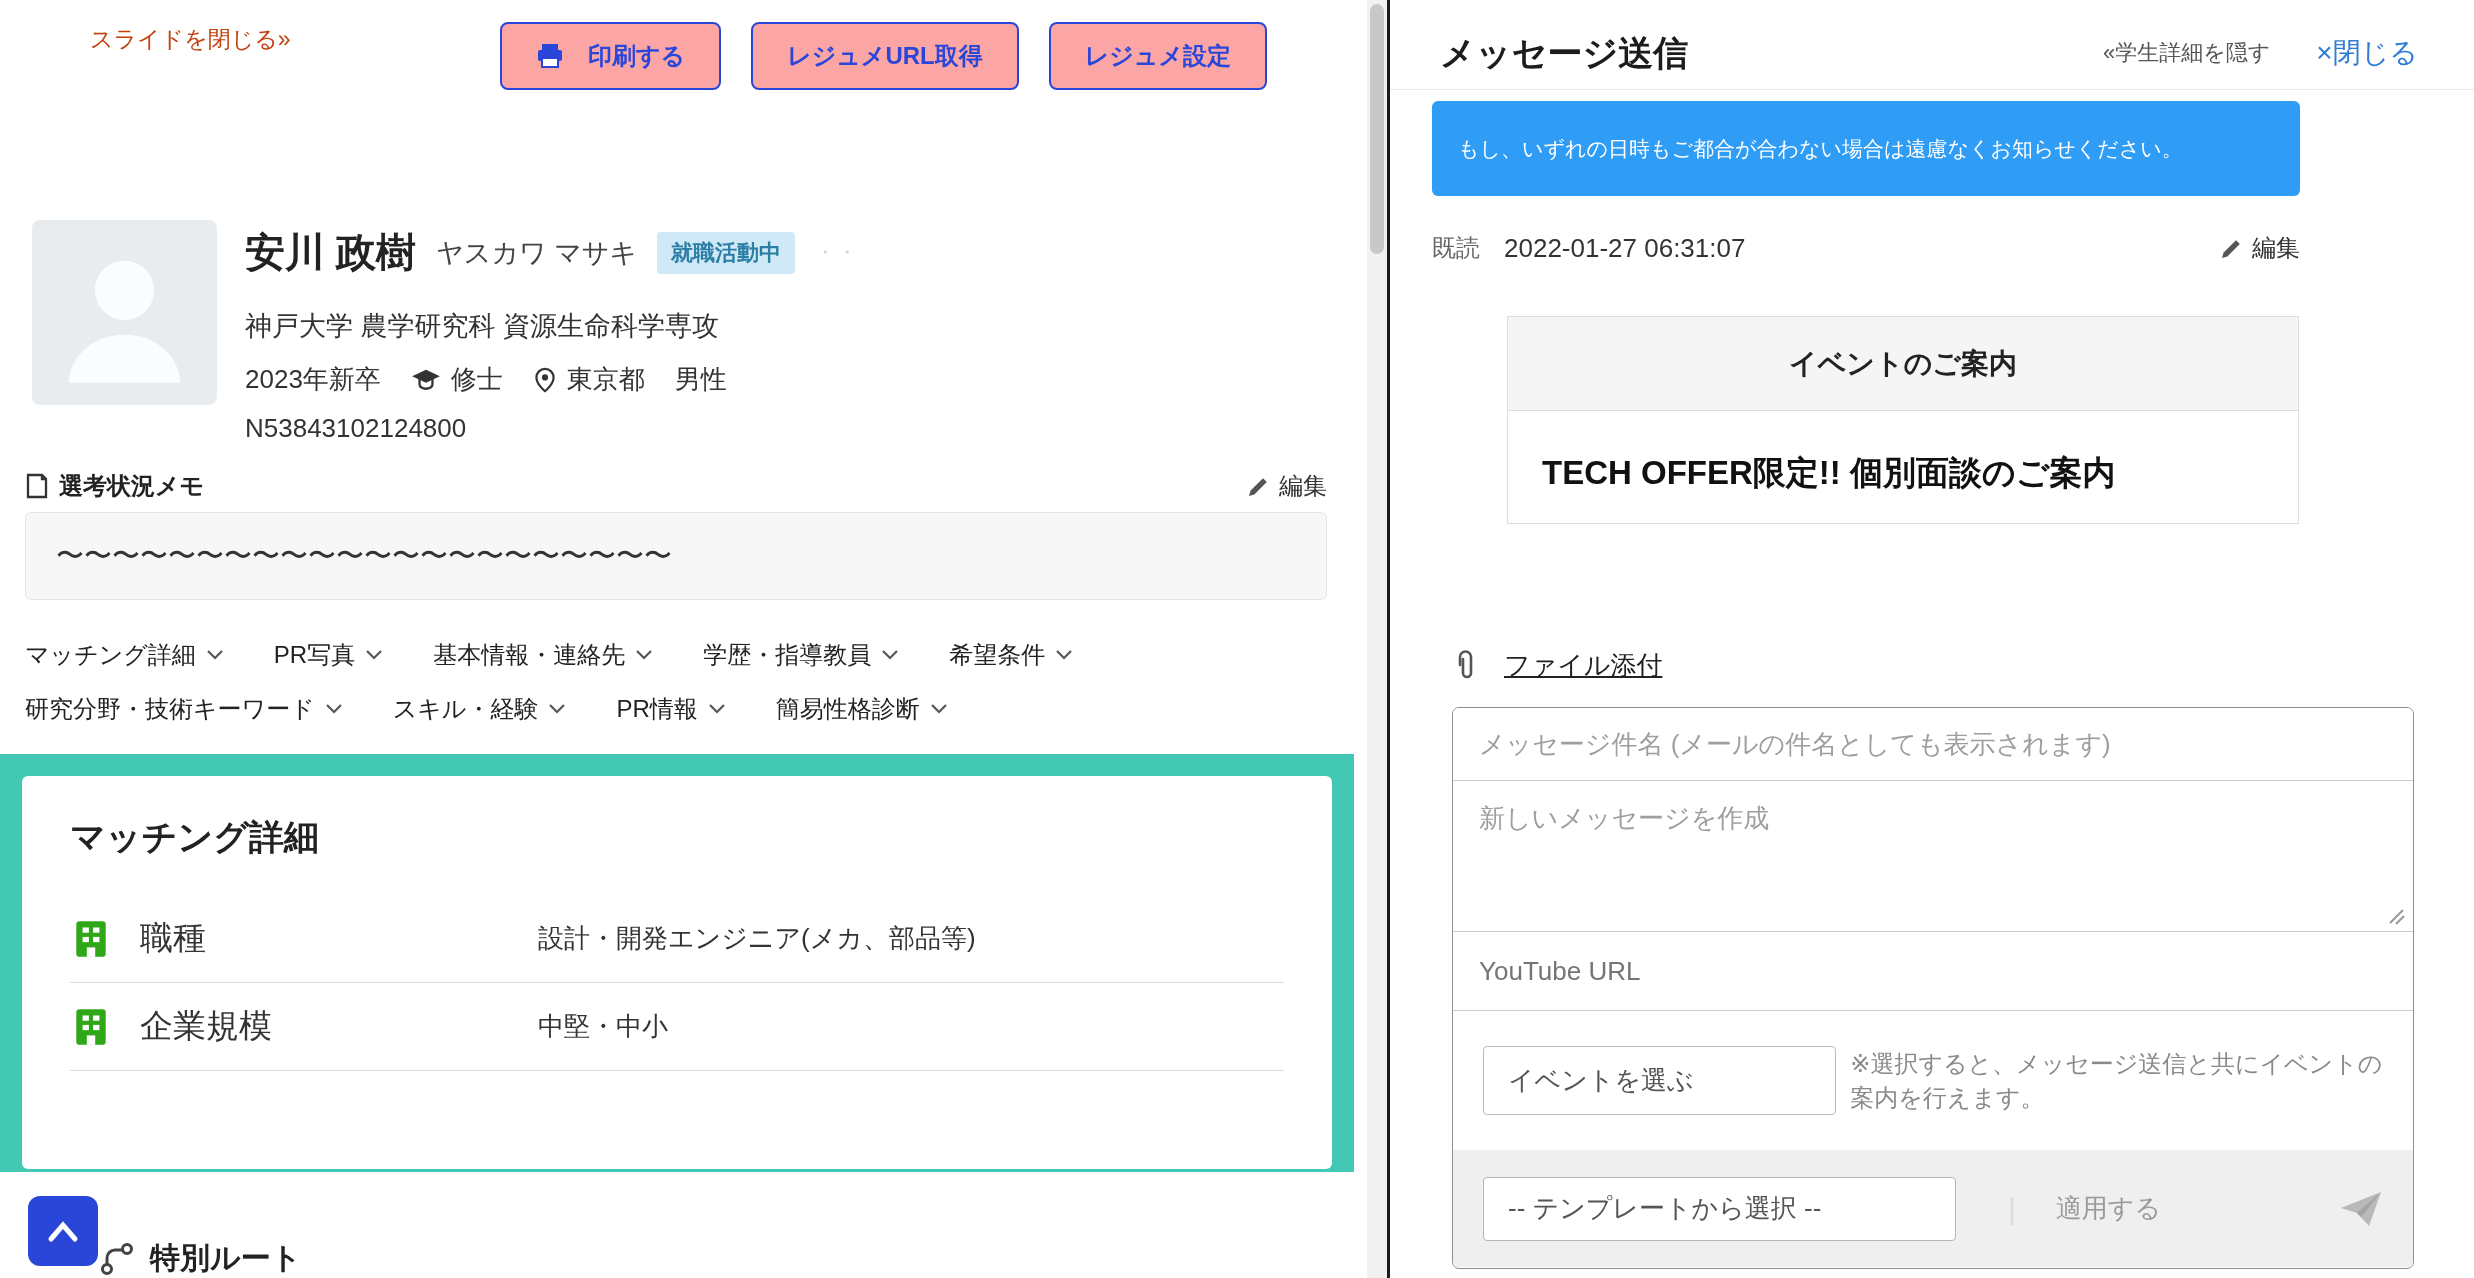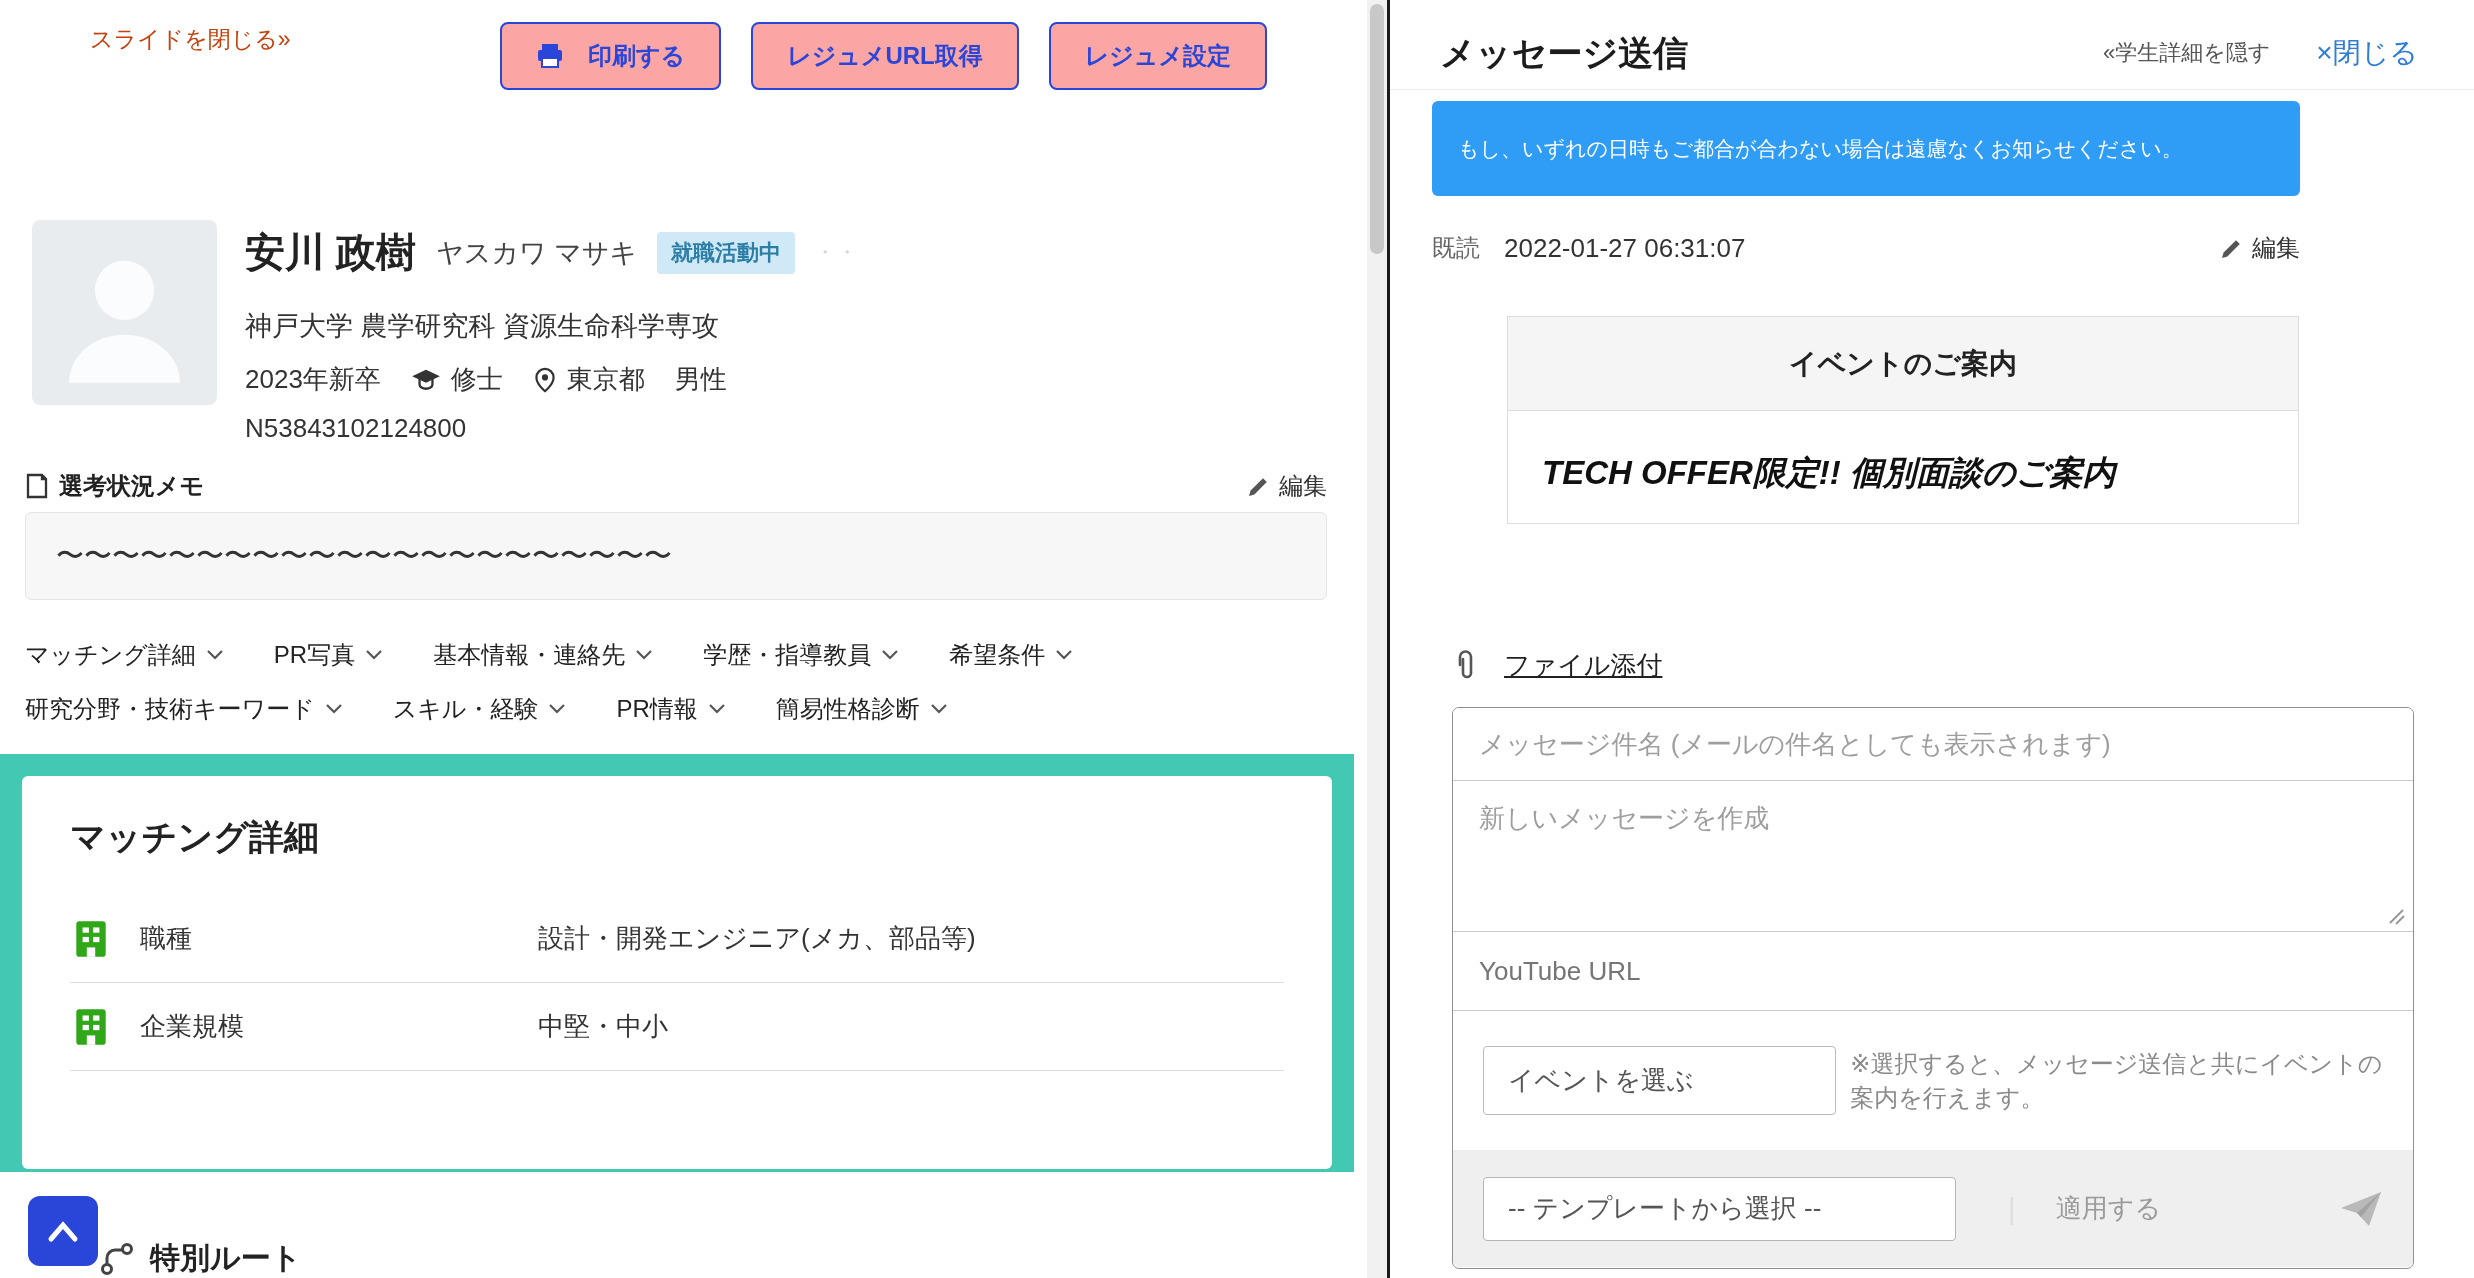--- a/index.html
+++ b/index.html
@@ -30,21 +30,21 @@
   .memo-box{position:absolute;left:25px;top:512px;width:1302px;height:88px;background:#f7f7f7;border:1px solid #e5e5e5;
             border-radius:6px;display:flex;align-items:center;padding:0 30px;font-size:28px;color:#333;}
   .nav{position:absolute;left:25px;top:640px;}
   .nav-row{display:flex;gap:50px;height:30px;align-items:center;}
   .nav-row + .nav-row{margin-top:24px;}
   .nav-item{display:flex;align-items:center;gap:10px;font-size:24px;color:#222;cursor:pointer;white-space:nowrap;}
   .teal-section{position:absolute;left:0;top:754px;width:1354px;height:418px;background:var(--teal);padding:22px 22px 3px 22px;}
   .m-card{background:#fff;border-radius:6px;width:100%;height:100%;padding:38px 48px;}
   .m-title{font-size:35px;font-weight:700;color:#222;margin-bottom:34px;}
   .m-row{display:flex;align-items:center;height:88px;border-bottom:1px solid #ddd;gap:28px;}
-  .m-label{font-size:26px;color:#333;width:370px;}
+  .m-label{font-size:33px;color:#333;width:370px;}
   .m-value{font-size:26px;color:#333;}
   .scroll-top{position:absolute;left:28px;top:1196px;width:70px;height:70px;background:var(--accent);border-radius:12px;
               border:none;display:flex;align-items:center;justify-content:center;cursor:pointer;}
   .special-route{position:absolute;left:100px;top:1238px;display:flex;align-items:center;gap:16px;font-size:30px;font-weight:700;color:#222;}
 
   
   .v-scrollbar{position:absolute;left:1367px;top:0;width:20px;height:1278px;background:#f1f1f1;}
   .v-thumb{position:absolute;left:3px;top:4px;width:14px;height:250px;background:#c8c8c8;border-radius:7px;}
   .panel-divider{position:absolute;left:1387px;top:0;width:3px;height:1278px;background:#1b1b1b;}
 
@@ -56,21 +56,21 @@
   .rp-close{margin-left:46px;font-size:28px;color:var(--link);cursor:pointer;}
   .rp-hr{position:absolute;left:0;top:89px;width:100%;height:1px;background:#ececec;}
   .bubble{position:absolute;left:42px;top:101px;width:868px;height:95px;background:var(--bubble);border-radius:6px;
           color:#fff;font-size:21px;display:flex;align-items:center;padding:0 26px;white-space:nowrap;}
   .read-row{position:absolute;left:42px;top:232px;width:868px;display:flex;align-items:center;gap:24px;}
   .read-label{font-size:24px;color:#666;}
   .timestamp{font-size:26px;color:#333;}
   .event-card{position:absolute;left:117px;top:316px;width:792px;height:208px;border:1px solid #ddd;background:#fff;}
   .ec-header{height:94px;background:#f5f5f5;border-bottom:1px solid #ddd;display:flex;align-items:center;justify-content:center;
              font-size:28px;font-weight:700;color:#222;}
-  .ec-body{height:125px;display:flex;align-items:center;padding:0 34px;font-size:33px;font-weight:700;color:#111;font-style:italic;}
+  .ec-body{height:125px;display:flex;align-items:center;padding:0 34px;font-size:33px;font-weight:700;color:#111;}
   .attach{position:absolute;left:62px;top:648px;display:flex;align-items:center;gap:26px;font-size:26px;color:#222;cursor:pointer;}
   .attach .lbl{text-decoration:underline;}
   .msg-form{position:absolute;left:62px;top:707px;width:962px;height:562px;border:1px solid #8f8f8f;border-radius:7px;background:#fff;overflow:hidden;}
   .f-row{border-bottom:1px solid #ccc;}
   .f-subject{height:73px;}
   .f-subject input{width:100%;height:100%;border:none;outline:none;padding:0 26px;font-size:26px;color:#333;}
   .f-message{height:151px;position:relative;}
   .f-message textarea{width:100%;height:100%;border:none;outline:none;resize:none;padding:20px 26px;font-size:26px;color:#333;}
   .f-youtube{height:79px;}
   .f-youtube input{width:100%;height:100%;border:none;outline:none;padding:0 26px;font-size:26px;color:#333;}

